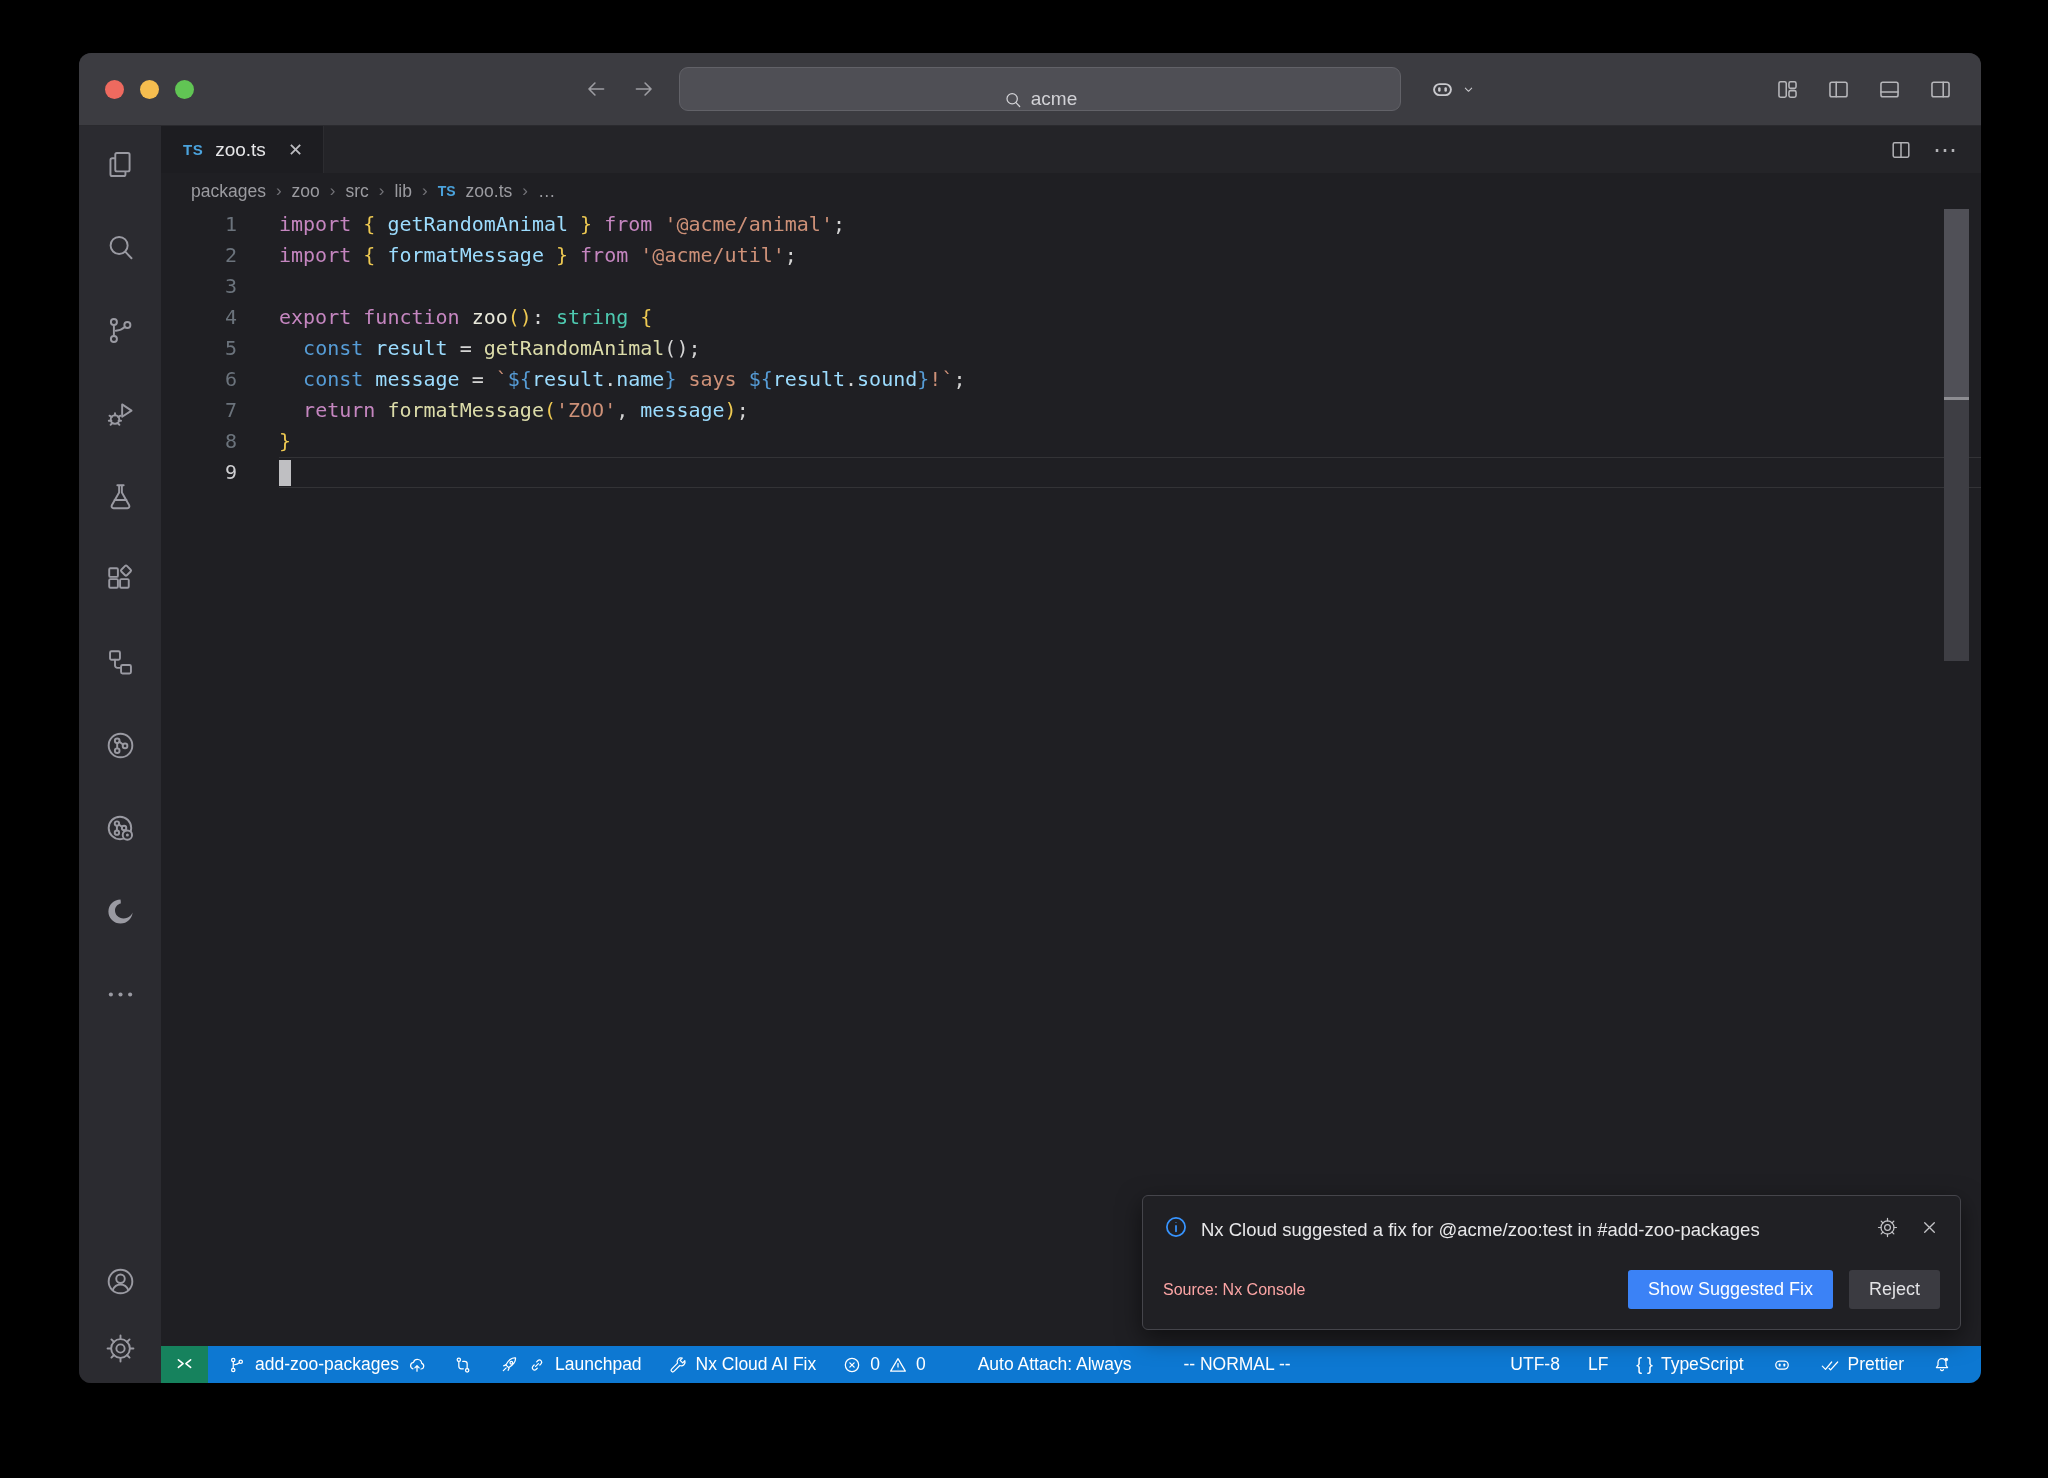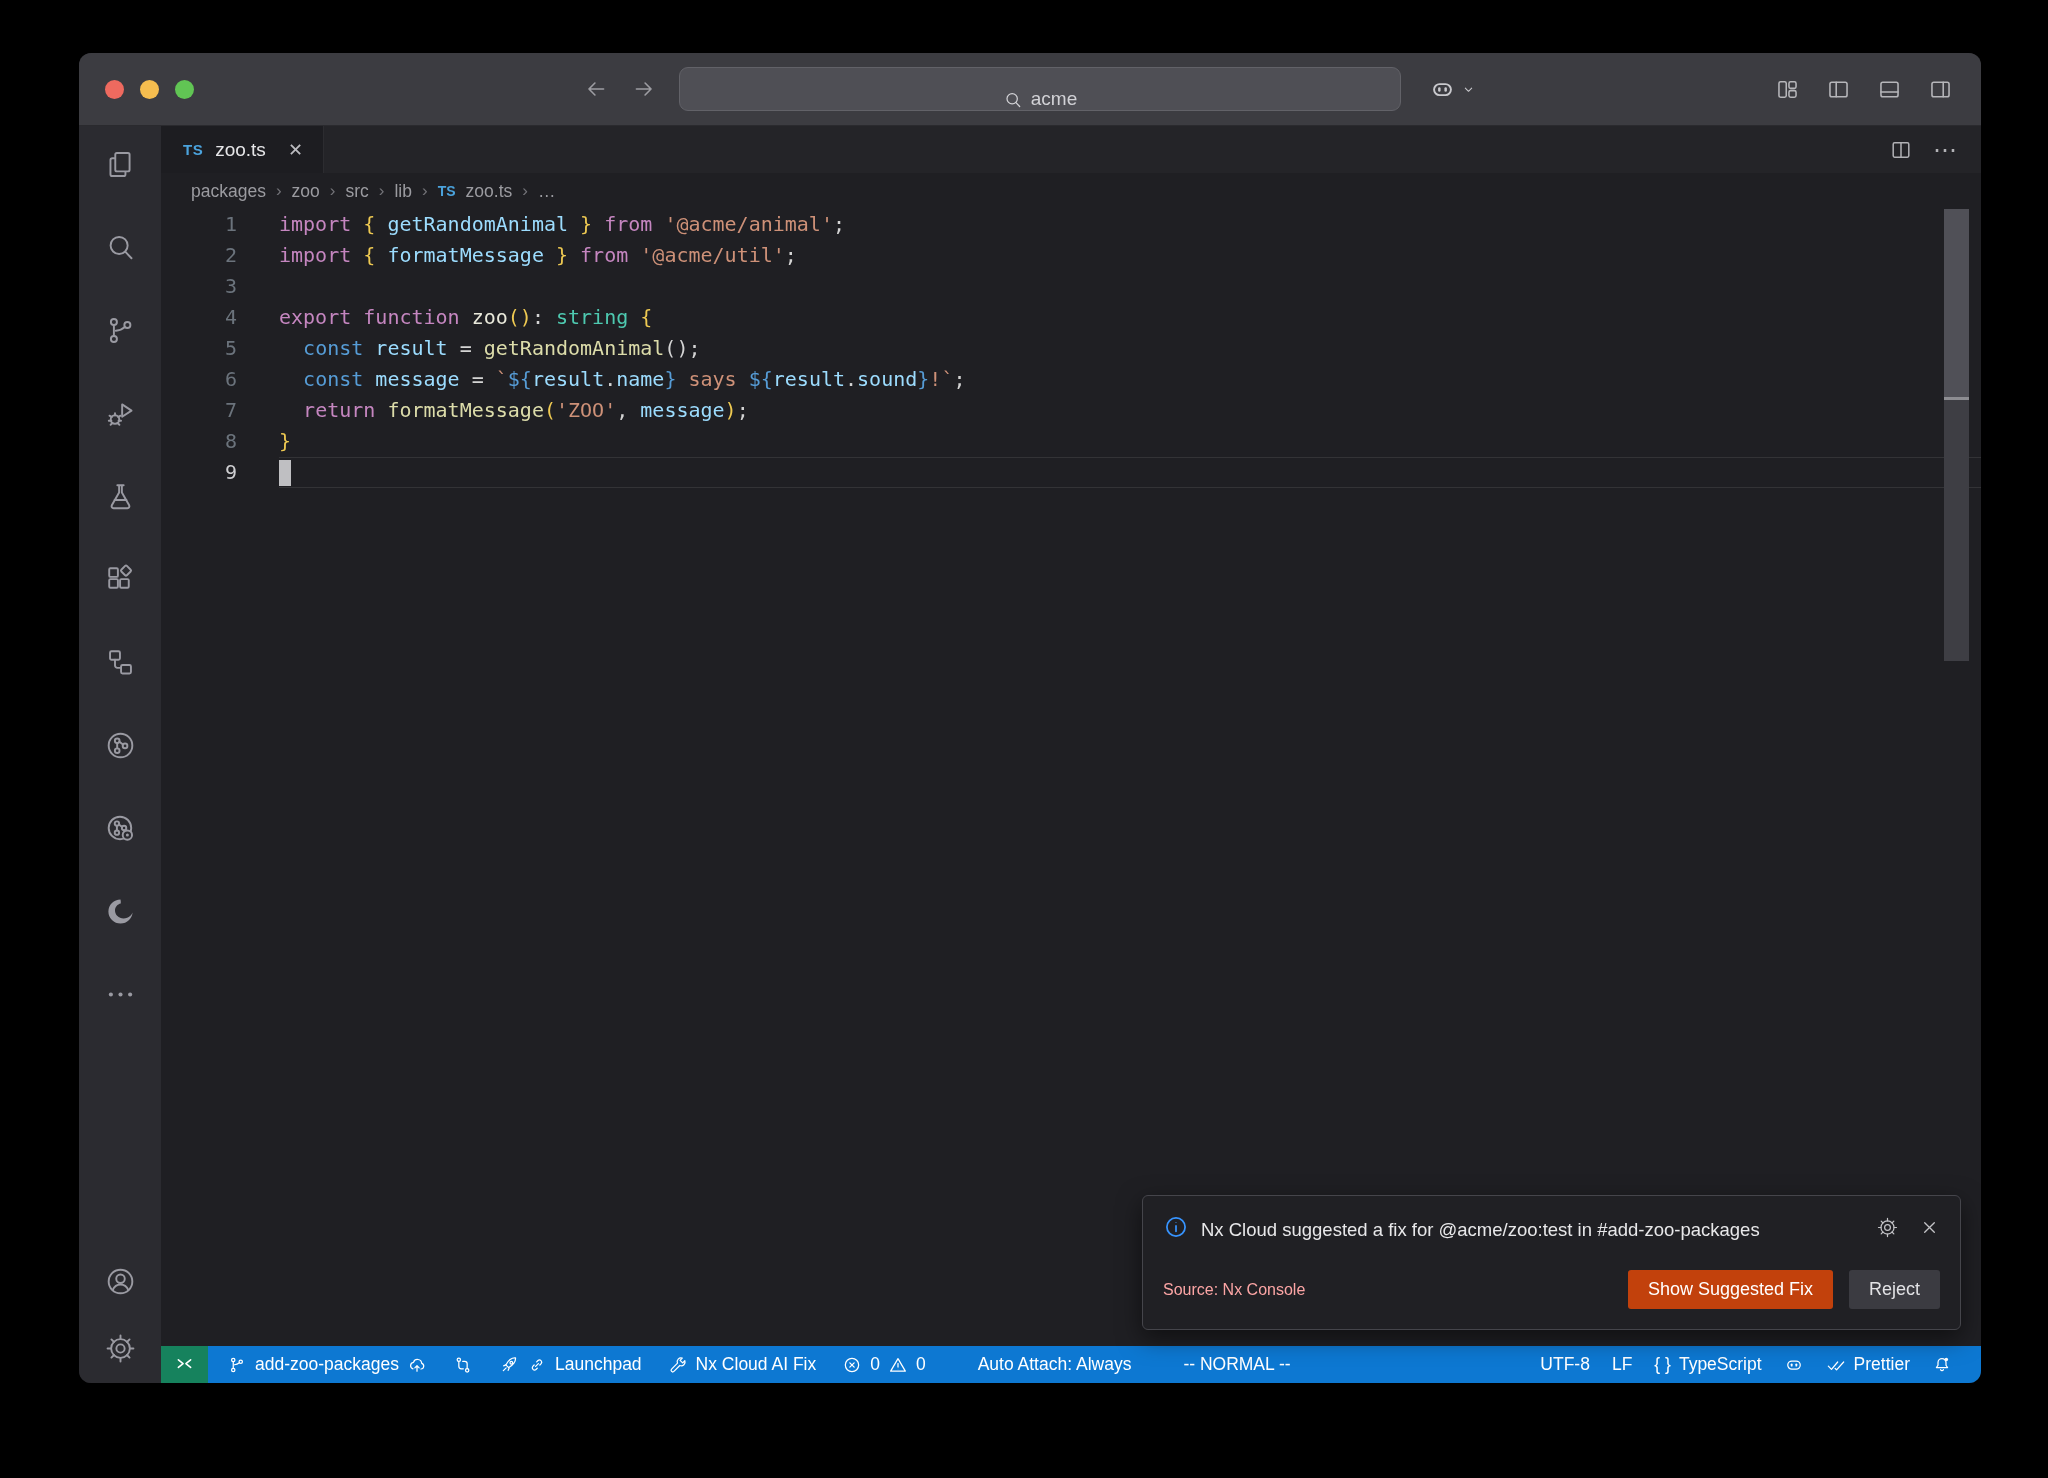--- a/index.html
+++ b/index.html
@@ -52,29 +52,29 @@
   
   .notif{position:absolute;right:20px;bottom:53px;width:777px;background:#202024;border:1px solid #45454b;border-radius:6px;
     box-shadow:0 8px 24px rgba(0,0,0,.5);padding:18px 20px 20px;color:#e8e8ea;font-size:18.5px;z-index:5;}
   .notif-top{display:flex;align-items:flex-start;gap:12px;}
   .notif-msg{flex:1;line-height:1.95;margin-top:-2px;}
   .notif-icons{display:flex;gap:20px;color:#c3c3c7;margin-top:2px;}
   .notif-bottom{display:flex;align-items:center;margin-top:22px;}
   .notif-src{color:#fca5a5;font-size:16px;}
   .notif-btns{margin-left:auto;display:flex;gap:16px;}
   .btn{font-size:18px;padding:9px 20px;border-radius:3px;border:none;font-family:inherit;}
-  .btn.primary{background:#c2410c;color:#fff;}
+  .btn.primary{background:#3b82f6;color:#fff;}
   .btn.secondary{background:#3b3b41;color:#e2e2e5;}
   .info-ic{color:#3794ff;}
   
   .statusbar{height:37px;background:#0d78d2;display:flex;align-items:stretch;color:#fff;font-size:17.5px;flex:0 0 auto;text-align:right;}
   .remote{width:47px;background:#16825d;display:flex;align-items:center;justify-content:center;flex:0 0 auto;}
   .sb-side{display:flex;align-items:center;}
   .sb-side.left{padding-left:8px;gap:4px;}
-  .sb-side.right{margin-left:auto;padding-right:18px;}
+  .sb-side.right{margin-left:auto;padding-right:18px;gap:6px;}
   .sb-item{display:flex;align-items:center;gap:8px;padding:0 11px;height:100%;}
   .sb-item.gapbig{margin-left:26px;}
   svg{display:block;}
 </style>
 </head>
 <body>
 
 <div class="window">
 
   <div class="titlebar">

